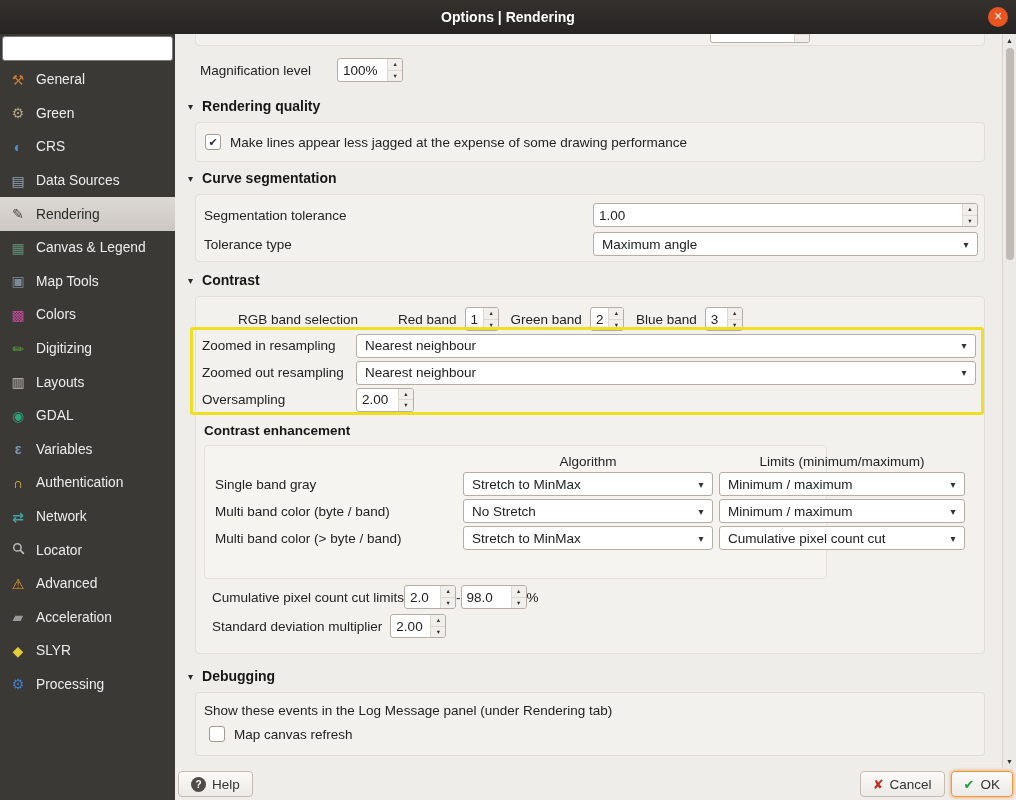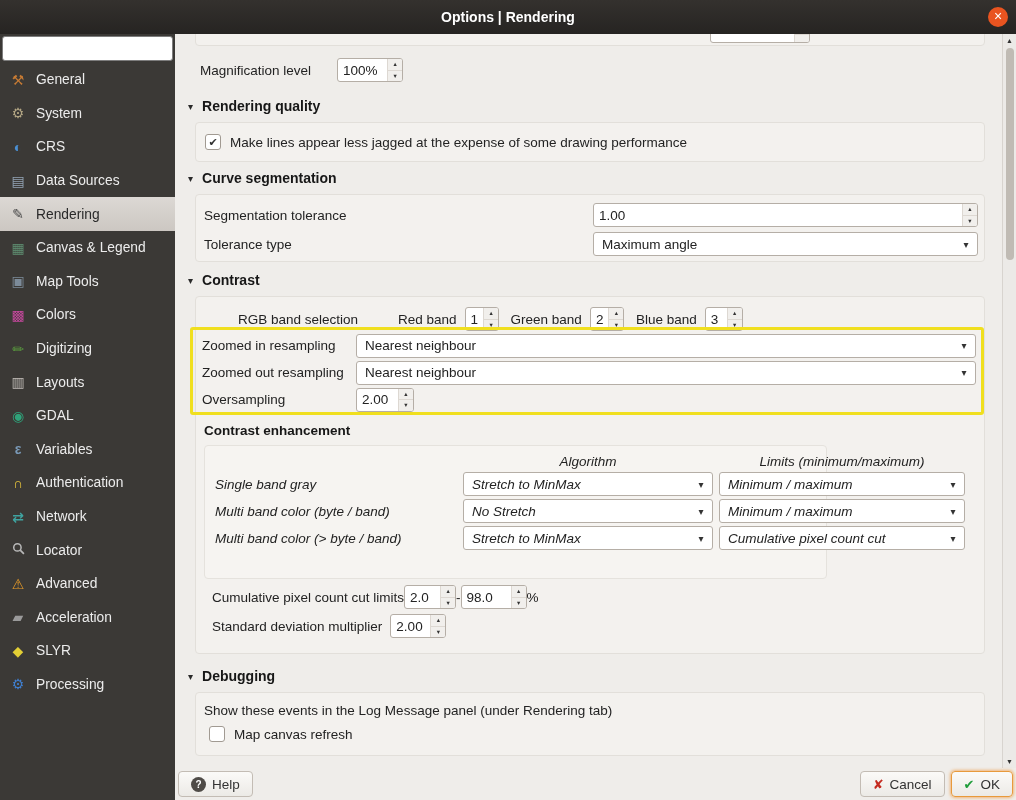--- a/index.html
+++ b/index.html
@@ -89,21 +89,21 @@
       <line x1="7.6" y1="7.6" x2="11" y2="11" stroke="#8a8a8a" stroke-width="1.6"></line>
     </svg>
     <input type="text" value="" style="">
   </div>
   <div class="side-item">
     <span class="side-icon" style="color: rgb(199, 123, 52);">⚒</span>
     <span>General</span>
   </div>
   <div class="side-item">
     <span class="side-icon" style="color: rgb(179, 166, 132);">⚙</span>
-    <span>System</span>
+    <span>Green</span>
   </div>
   <div class="side-item">
     <span class="side-icon" style="color: rgb(74, 143, 211);">◐</span>
     <span>CRS</span>
   </div>
   <div class="side-item">
     <span class="side-icon" style="color: rgb(147, 164, 181);">▤</span>
     <span>Data Sources</span>
   </div>
   <div class="side-item selected">
@@ -284,21 +284,21 @@
           <span class="spin-btns">
             <span class="spin-b">▴</span>
             <span class="spin-b">▾</span>
           </span>
         </span>
       </div>
     </div>
 
     <span class="blbl abs" style="left:8px; top:126px;">Contrast enhancement</span>
 
-    <div class="subpanel" style="left:8px; top:148px; width:623px; height:134px;font-style:italic;">
+    <div class="subpanel" style="left:8px; top:148px; width:623px; height:134px;">
       <div class="cgrid" style="left:0; top:0; width:772px;">
         <span></span>
         <span class="head lbl">Algorithm</span>
         <span class="head lbl">Limits (minimum/maximum)</span>
 
         <span class="lbl">Single band gray</span>
         <span class="combo">
           <span class="combo-val">Stretch to MinMax</span>
           <span class="combo-arr">▾</span>
         </span>

